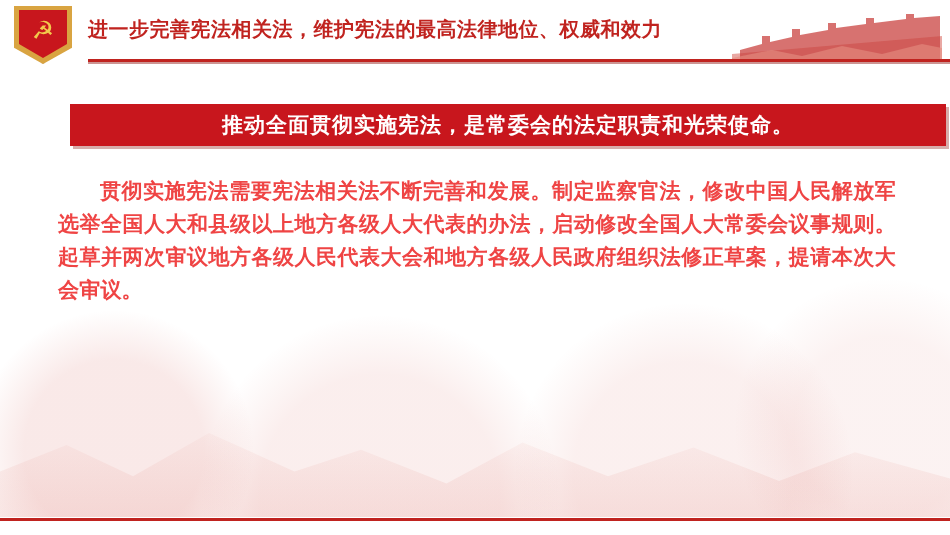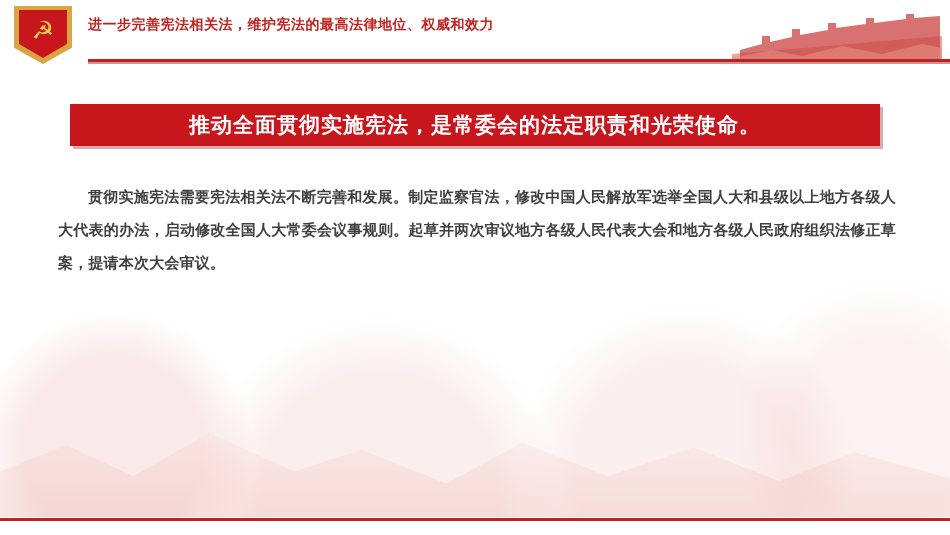--- a/index.html
+++ b/index.html
@@ -82,21 +82,21 @@
     color: #f2c94c;
     font-size: 25px;
     line-height: 28px;
     text-align: center;
     font-family: "DejaVu Sans", sans-serif;
   }
   .header-title {
     position: absolute;
     left: 88px;
     top: 16px;
-    font-size: 14px;
+    font-size: 20px;
     font-weight: bold;
     color: #c0231f;
     letter-spacing: 0.5px;
     white-space: nowrap;
   }
   .header-wall {
     position: absolute;
     right: 8px;
     top: 6px;
     width: 210px;
@@ -119,21 +119,21 @@
     height: 2px;
     background: #8d1410;
     opacity: 0.45;
   }
 
   
   .banner {
     position: absolute;
     left: 70px;
     top: 104px;
-    width: 810px;
+    width: 876px;
     height: 42px;
     background: #c8161d;
     box-shadow: 3px 3px 0 rgba(140,20,15,0.35);
     display: flex;
     align-items: center;
     justify-content: center;
   }
   .banner-text {
     color: #ffffff;
     font-size: 21px;
@@ -143,28 +143,28 @@
   }
 
   
   .content {
     position: absolute;
     left: 58px;
     top: 164px;
     width: 838px;
   }
   .para {
-    color: #404040;
-    font-size: 15px;
+    color: #ef4444;
+    font-size: 21px;
     font-weight: bold;
     line-height: 33px;
     text-align: justify;
     text-justify: inter-ideograph;
     text-indent: 2em;
-    margin: 16px 0 16px 0;
+    margin: 10px 0 16px 0;
     letter-spacing: 0.2px;
   }
 
   
   .footer-rule {
     position: absolute;
     left: 0;
     right: 0;
     bottom: 14px;
     height: 3px;

